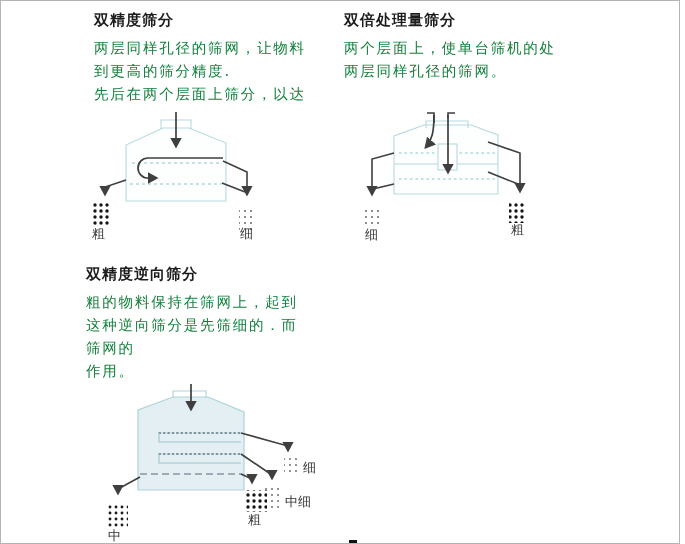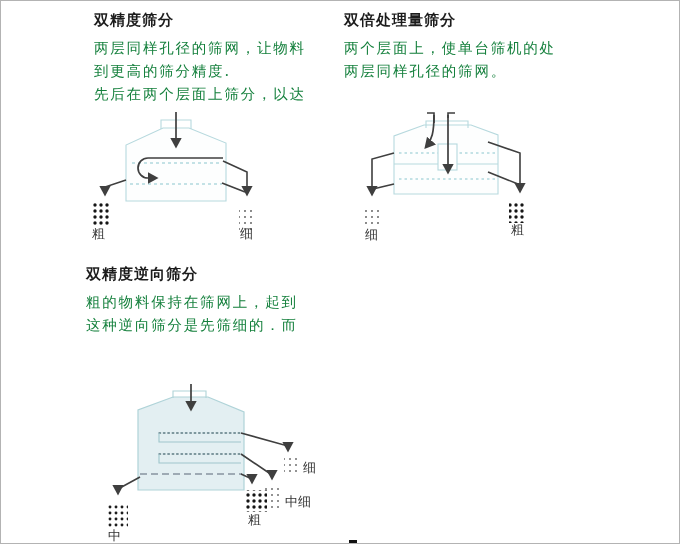--- a/index.html
+++ b/index.html
@@ -36,20 +36,22 @@
   <div class="txtblock" style="left:343px;top:10px;">
     <div class="sec-title">双倍处理量筛分</div>
     <div class="body-line">两个层面上，使单台筛机的处</div>
     <div class="body-line">两层同样孔径的筛网。</div>
   </div>
 
   <div class="txtblock" style="left:85px;top:264px;">
     <div class="sec-title">双精度逆向筛分</div>
     <div class="body-line">粗的物料保持在筛网上，起到</div>
     <div class="body-line">这种逆向筛分是先筛细的．而</div>
+    <div class="body-line">筛网的</div>
+    <div class="body-line">作用。</div>
   </div>
 
   <svg style="left:85px;top:105px;" width="185" height="135" viewBox="0 0 185 135">
     <defs>
       <marker id="ah1" markerWidth="8" markerHeight="8" refX="5" refY="3.5" orient="auto">
         <path d="M0,0 L6.5,3.5 L0,7 Z" fill="#3f3f3f"></path>
       </marker>
       <pattern id="p1b" width="6" height="6" patternUnits="userSpaceOnUse">
         <circle cx="3" cy="3" r="1.7" fill="#151515"></circle>
       </pattern>

